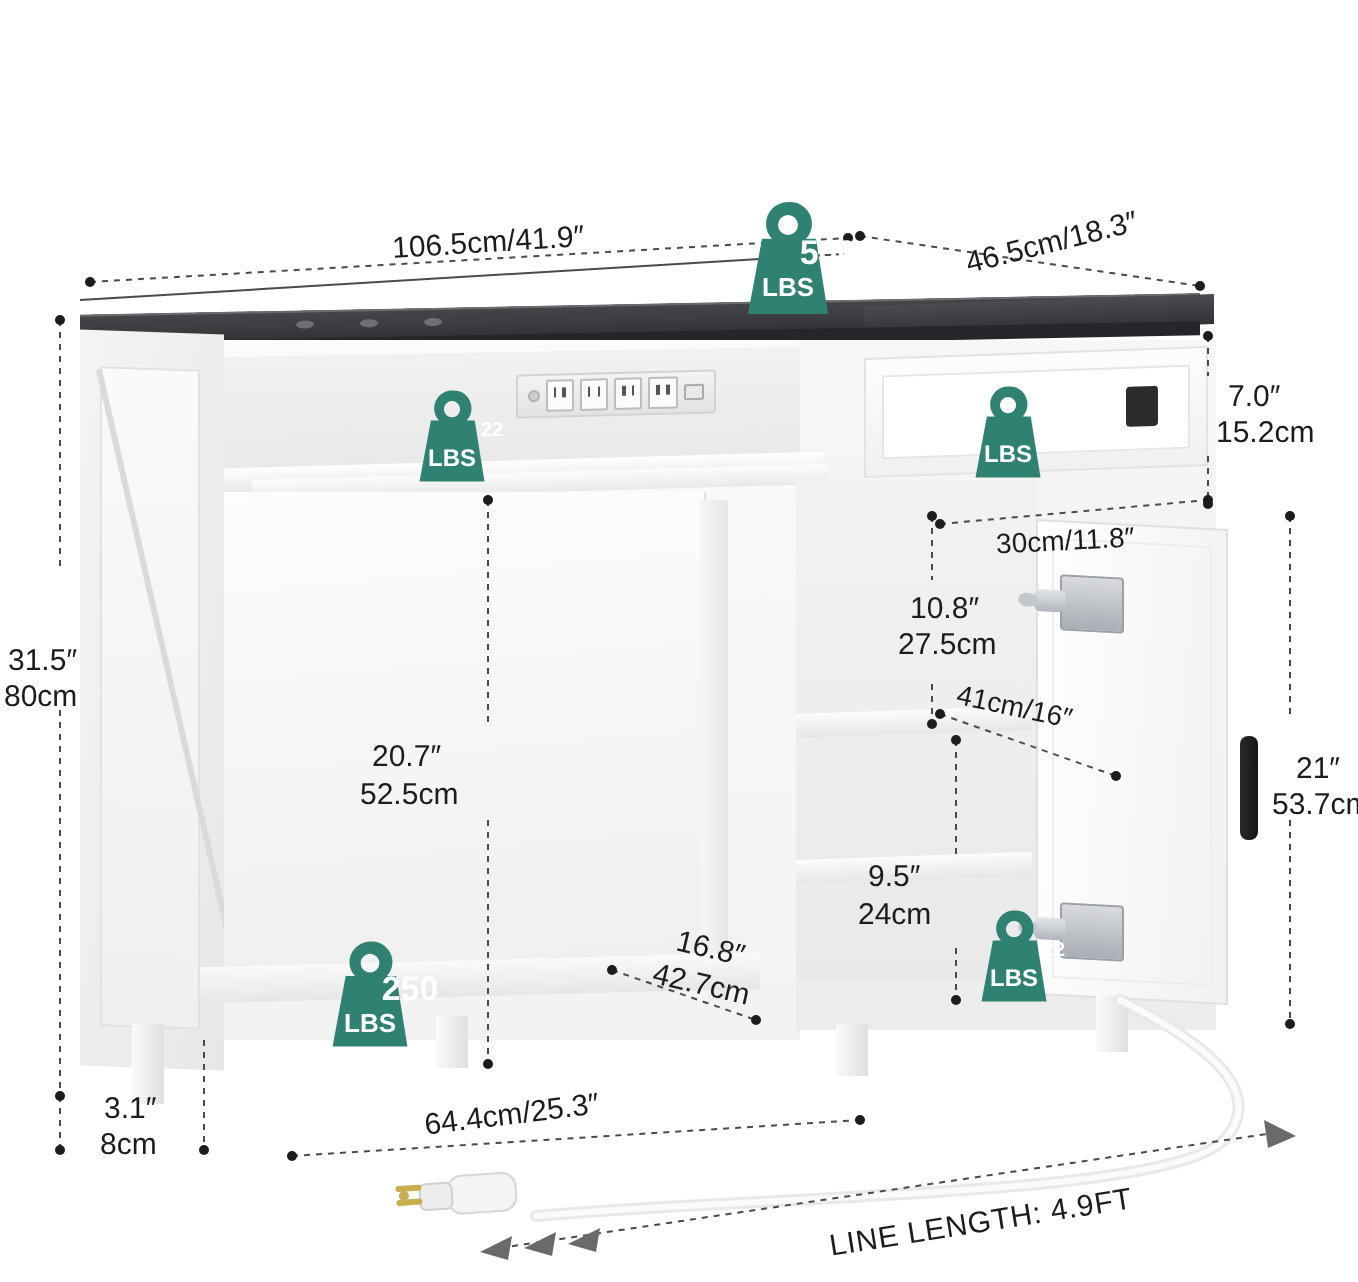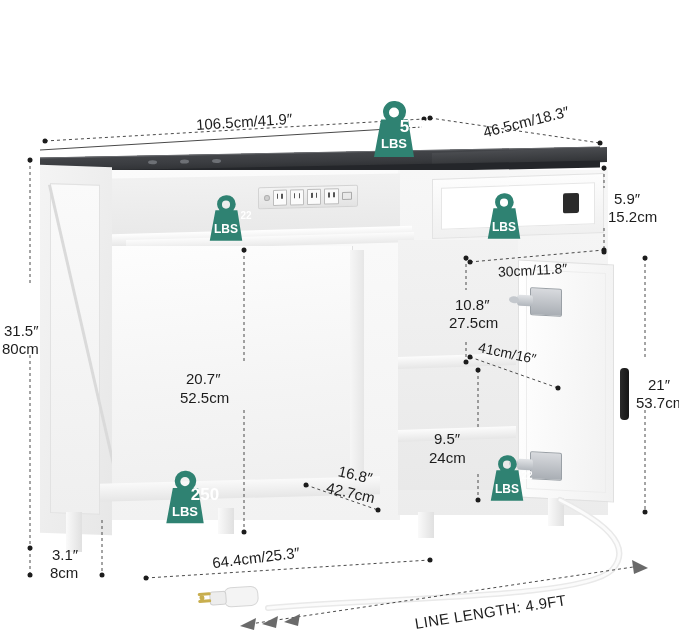--- a/index.html
+++ b/index.html
@@ -414,21 +414,21 @@
       <polygon points="648,568 632,560 634,574"></polygon>
     </g>
   </svg>
 
   <div class="dim rot-w" style="left:196px;top:113px;">106.5cm/41.9″</div>
   <div class="dim rot-d" style="left:482px;top:113px;">46.5cm/18.3″</div>
 
   <div class="dim" style="left:4px;top:322px;">31.5″</div>
   <div class="dim" style="left:2px;top:340px;">80cm</div>
 
-  <div class="dim" style="left:614px;top:190px;">5.9″</div>
+  <div class="dim" style="left:614px;top:190px;">7.0″</div>
   <div class="dim" style="left:608px;top:208px;">15.2cm</div>
 
   <div class="dim small rot-30" style="left:498px;top:262px;">30cm/11.8″</div>
 
   <div class="dim" style="left:455px;top:296px;">10.8″</div>
   <div class="dim" style="left:449px;top:314px;">27.5cm</div>
 
   <div class="dim small rot-41" style="left:478px;top:345px;">41cm/16″</div>
 
   <div class="dim" style="left:648px;top:376px;">21″</div>

